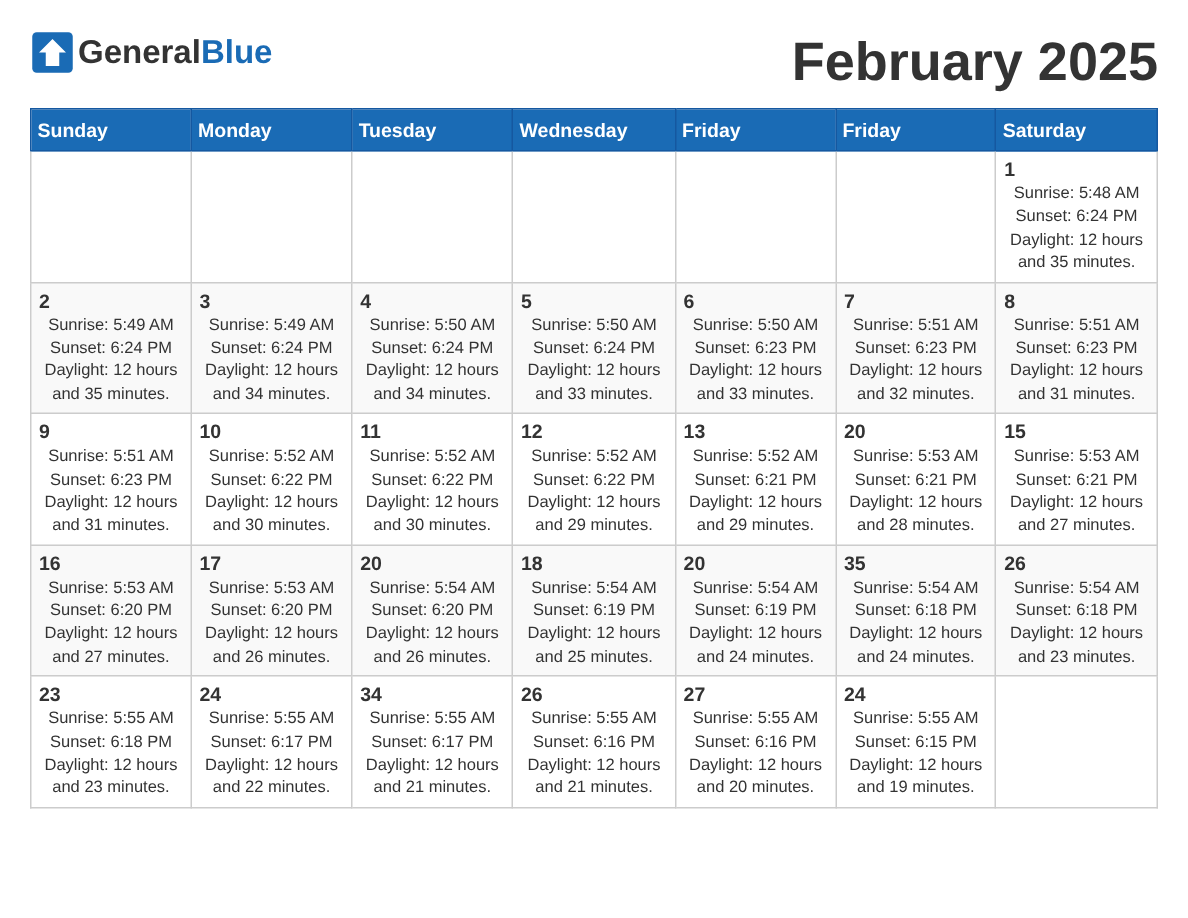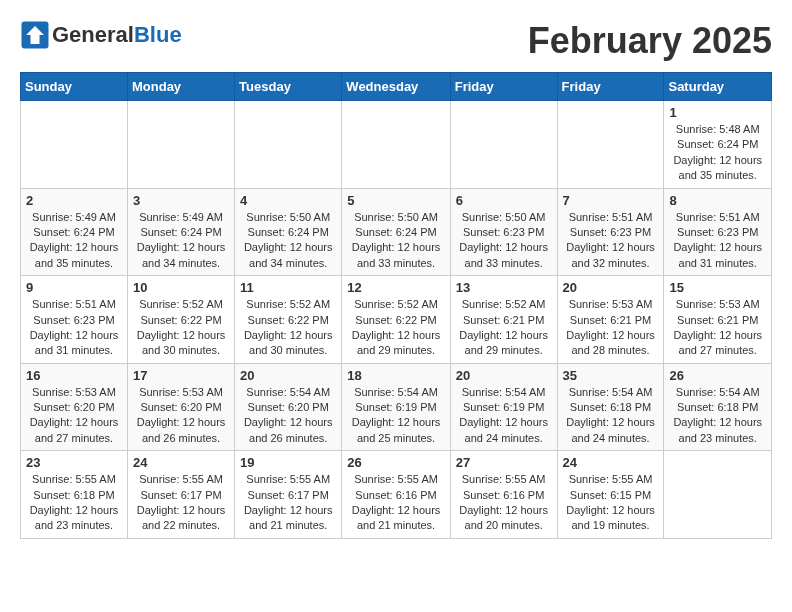--- a/index.html
+++ b/index.html
@@ -291,21 +291,21 @@
 and 23 minutes.</div>
         </td>
         <td>
           <span class="day-number">24</span>
           <div class="cell-content" style="white-space: pre-line;">Sunrise: 5:55 AM
 Sunset: 6:17 PM
 Daylight: 12 hours
 and 22 minutes.</div>
         </td>
         <td>
-          <span class="day-number">19</span>
+          <span class="day-number">34</span>
           <div class="cell-content" style="white-space: pre-line;">Sunrise: 5:55 AM
 Sunset: 6:17 PM
 Daylight: 12 hours
 and 21 minutes.</div>
         </td>
         <td>
           <span class="day-number">26</span>
           <div class="cell-content" style="white-space: pre-line;">Sunrise: 5:55 AM
 Sunset: 6:16 PM
 Daylight: 12 hours

